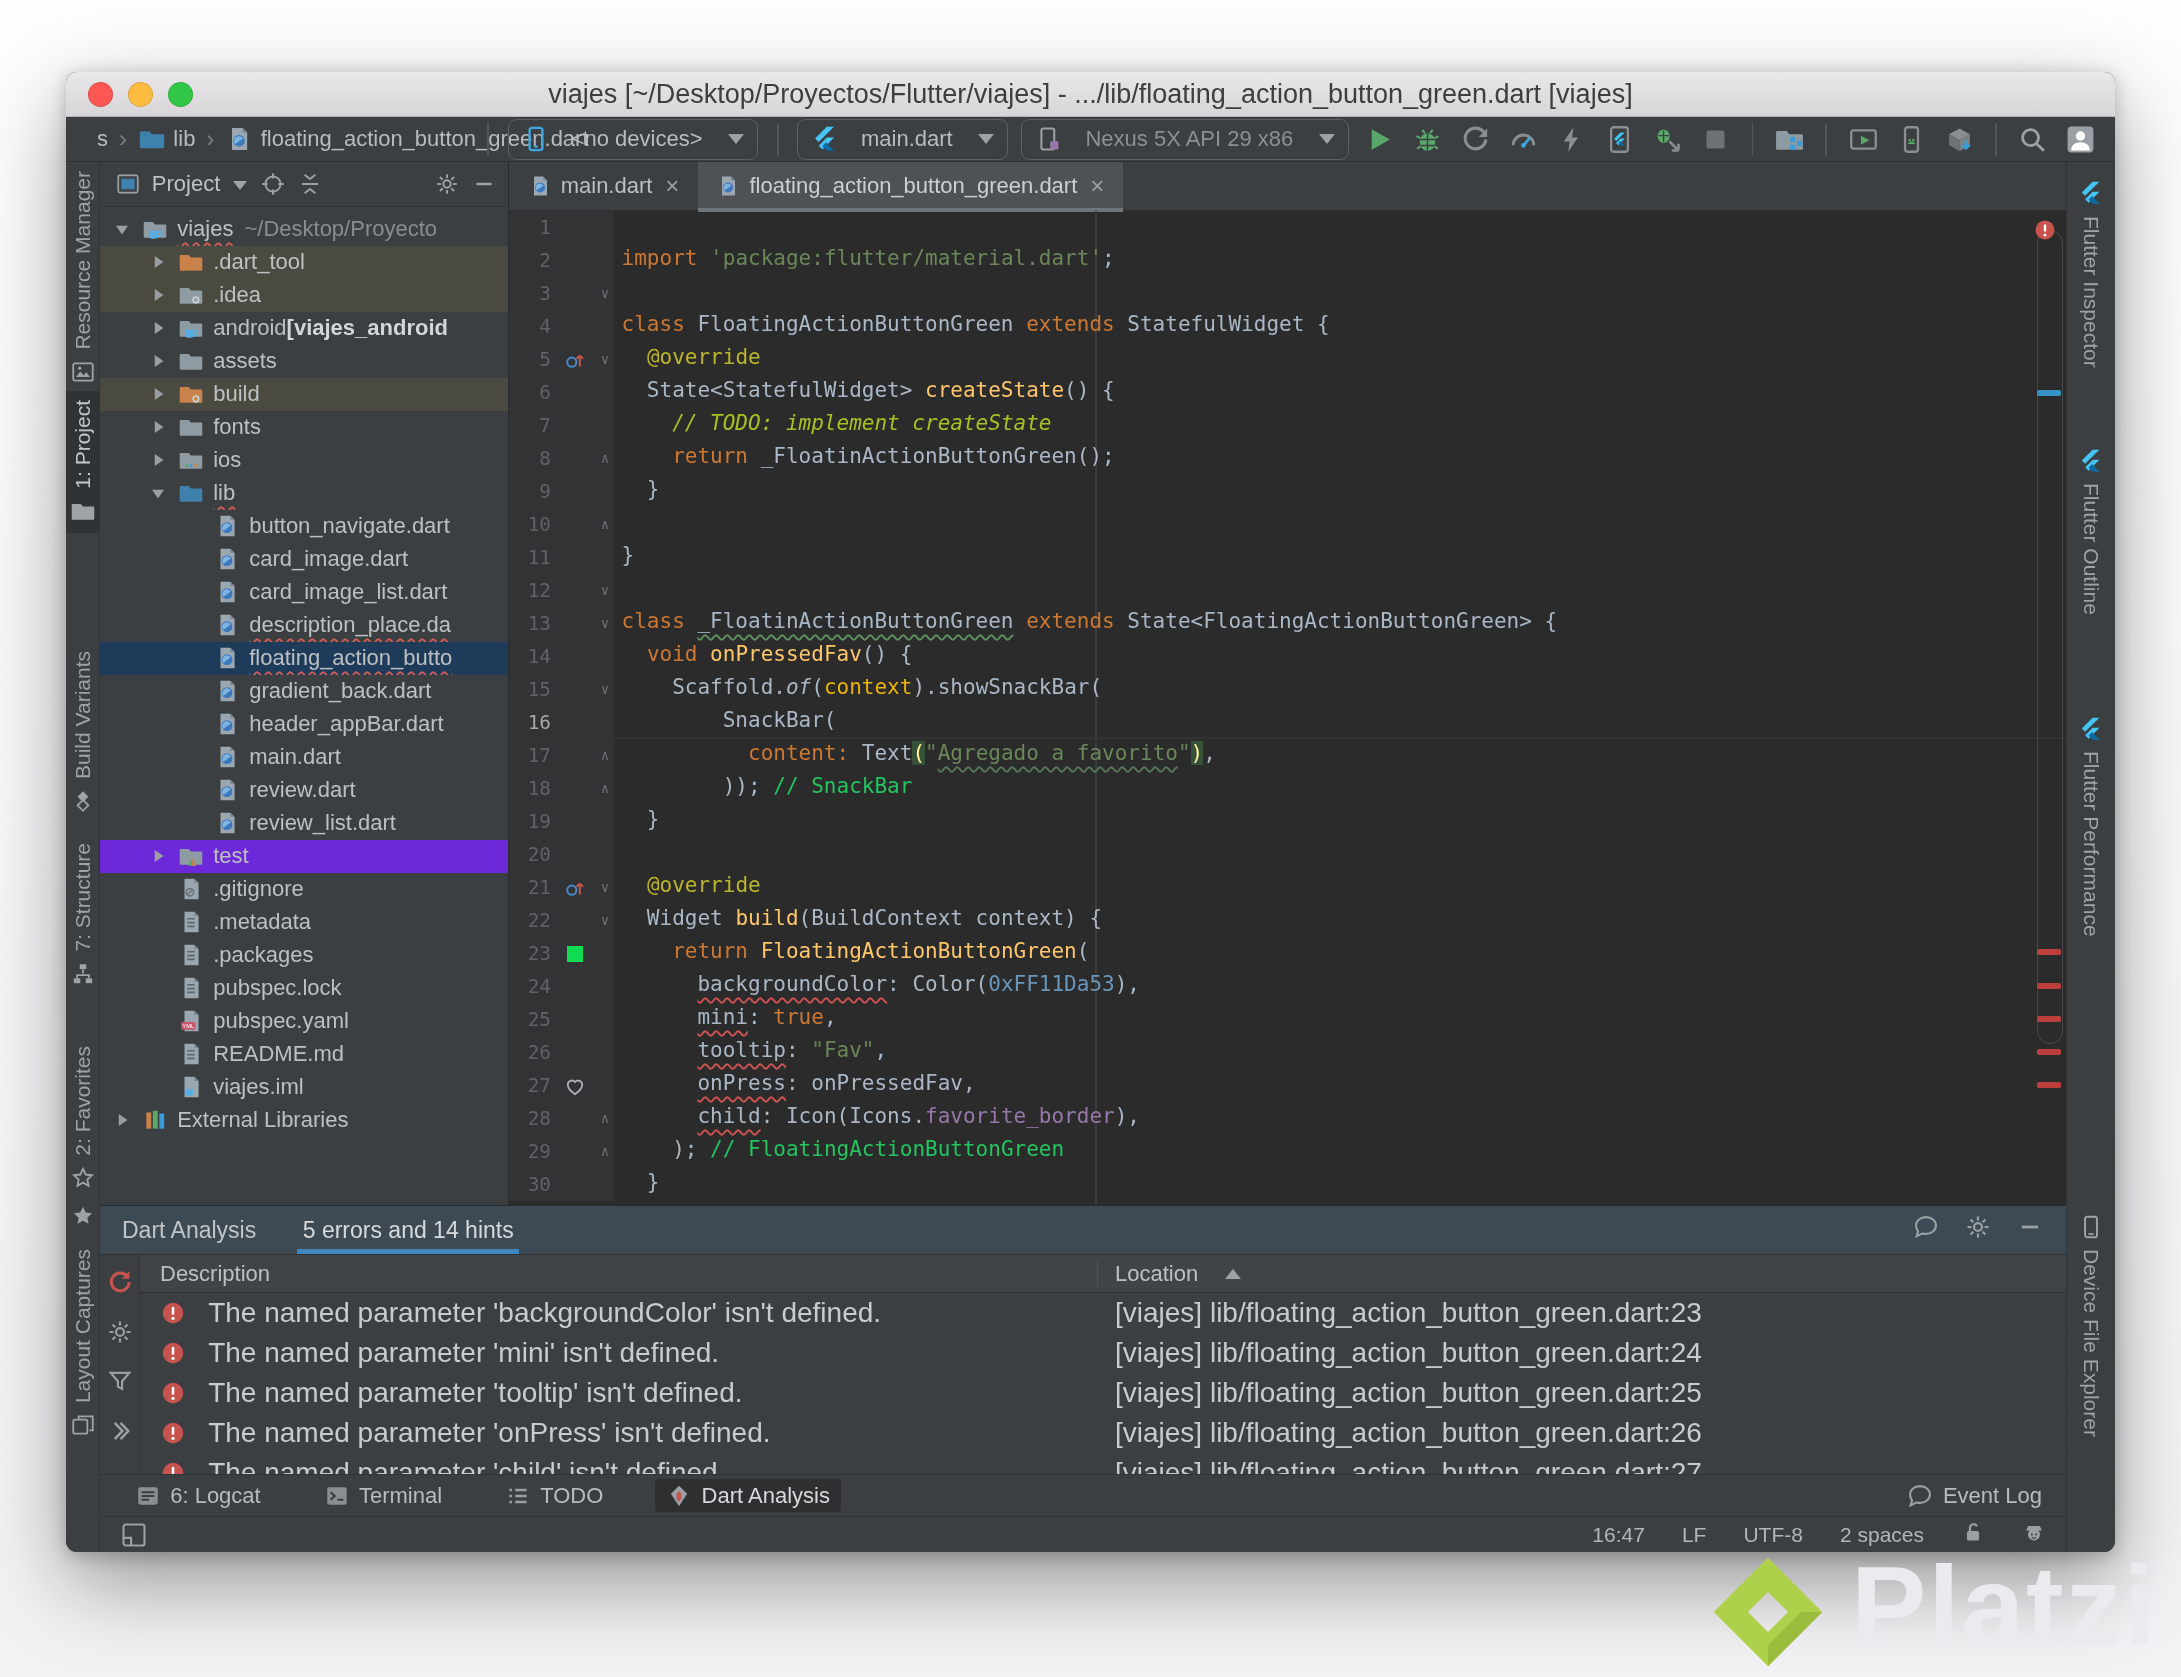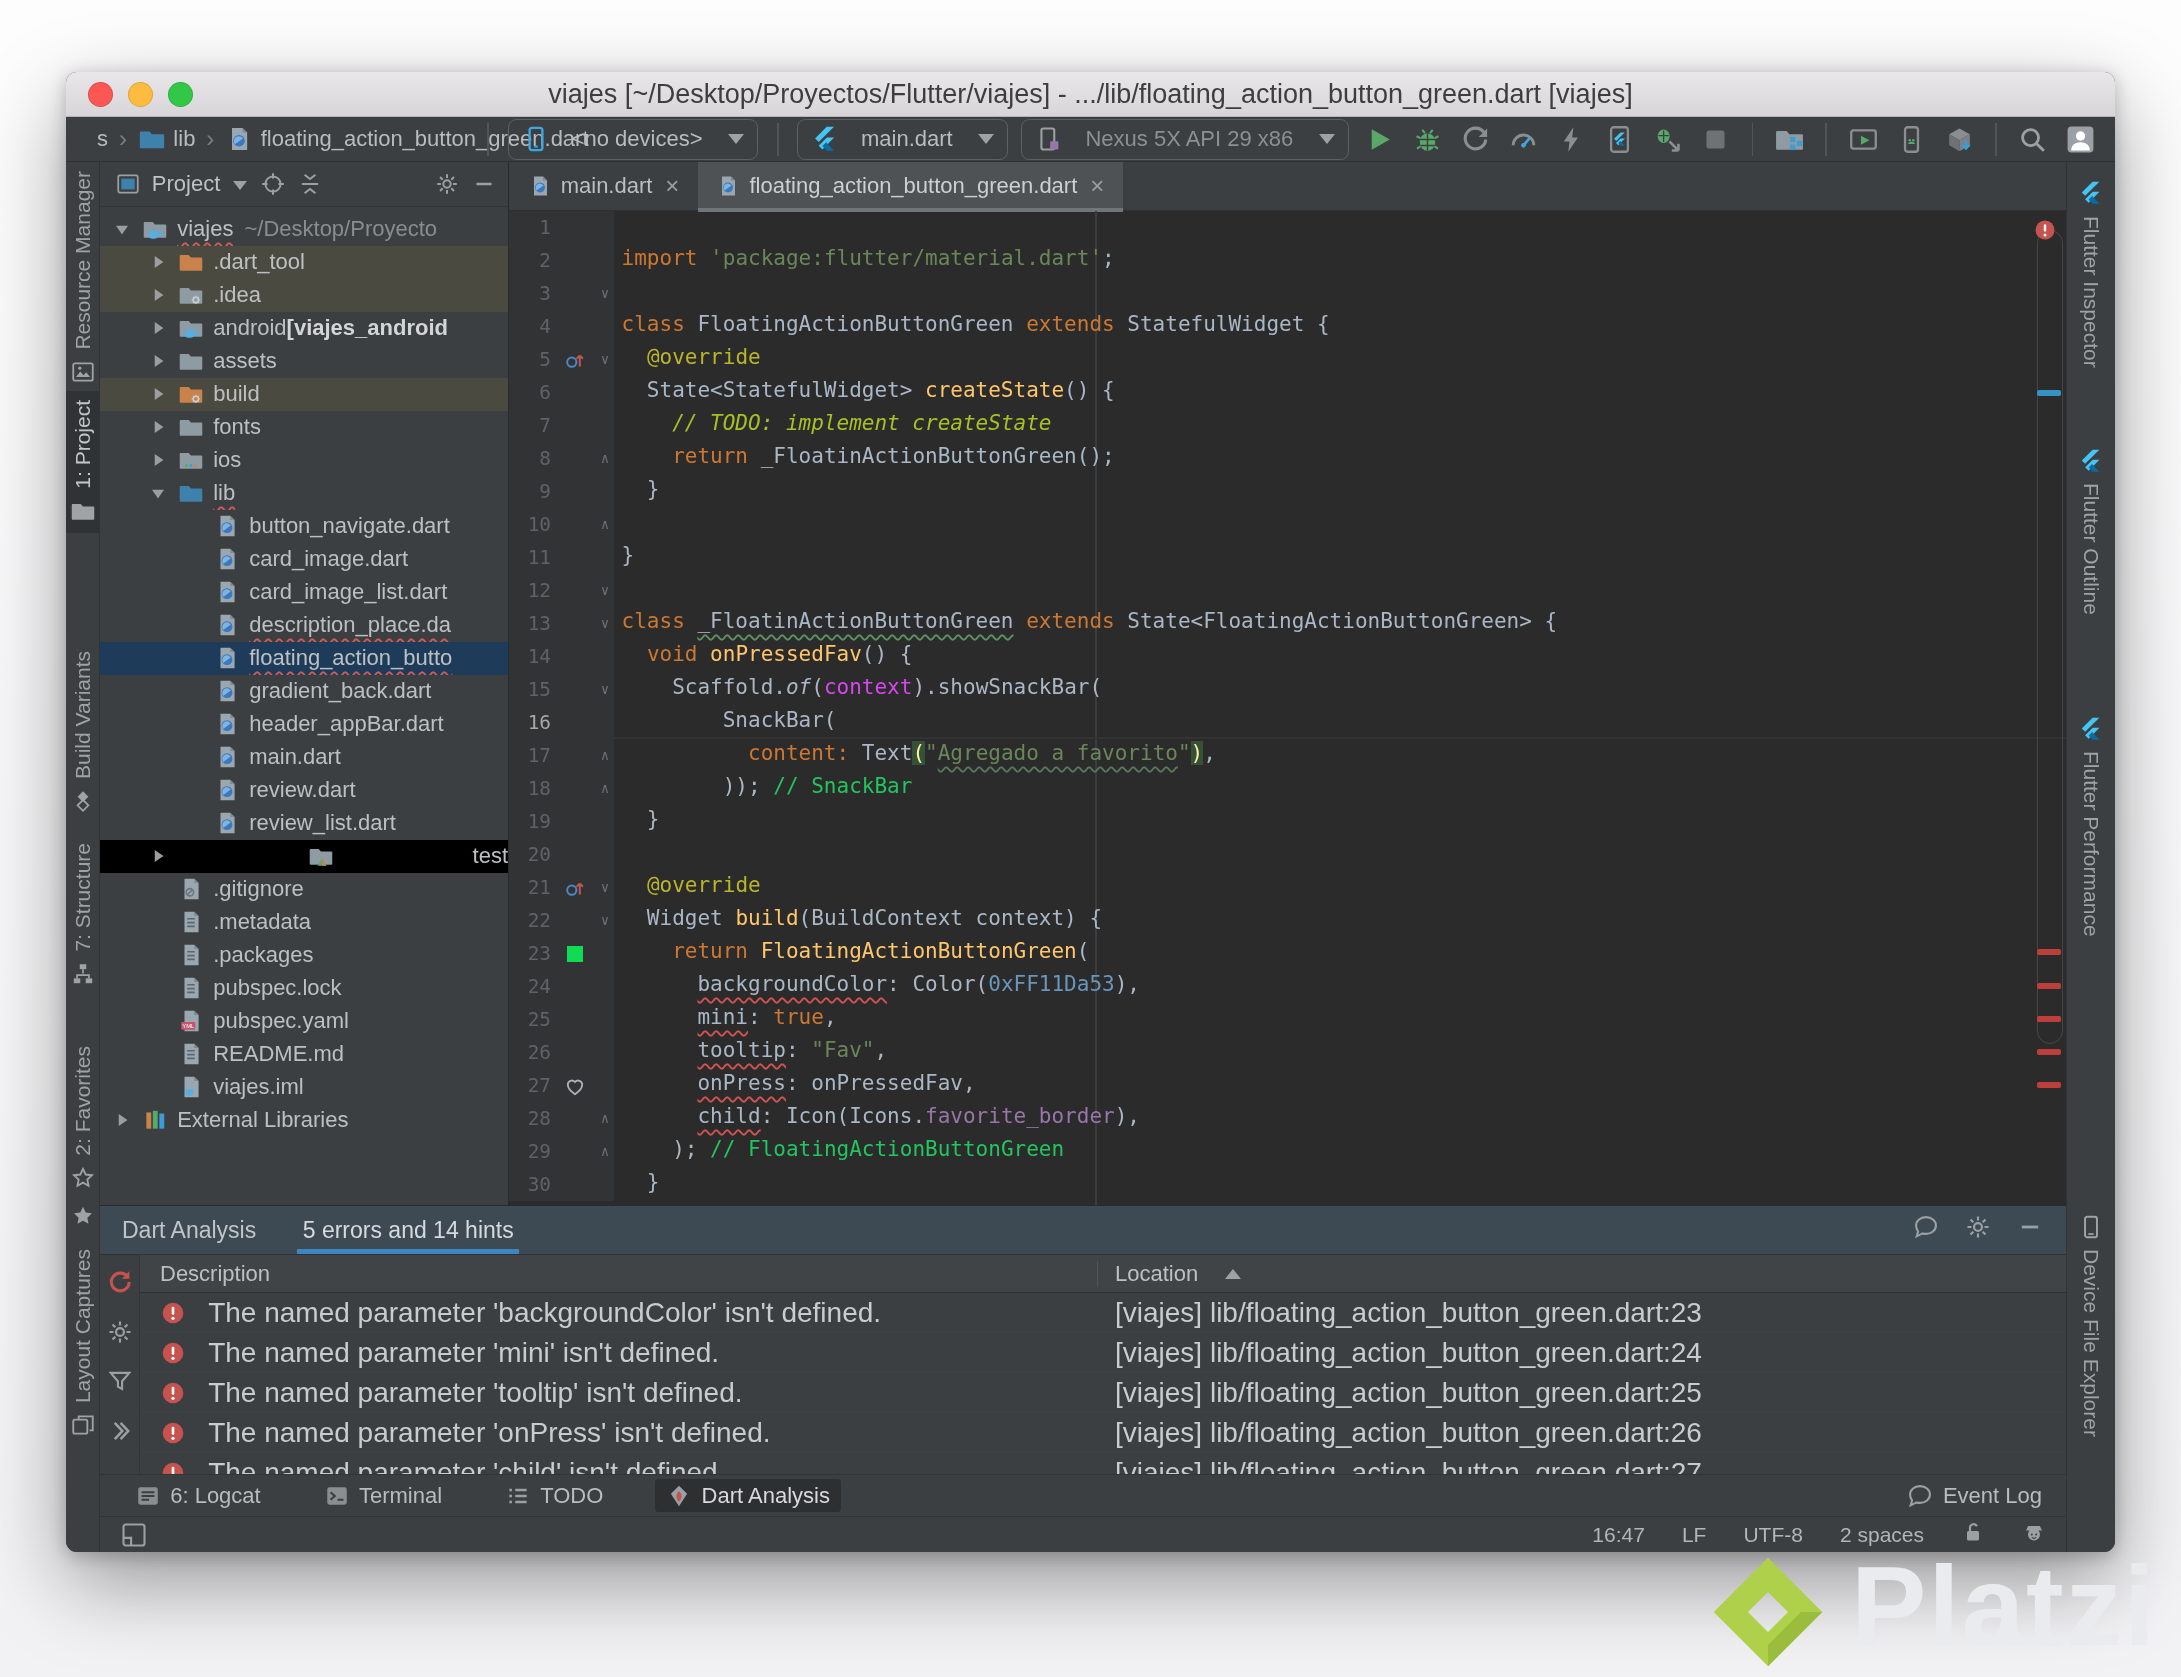--- a/index.html
+++ b/index.html
@@ -72,21 +72,21 @@
   .proj-header .ic{width:26px;height:26px;}
   .ph-caret{width:0;height:0;border-left:7.4px solid transparent;border-right:7.4px solid transparent;border-top:9.2px solid #9da2a5;margin:3.7px 1.8px 0 1.8px;}
   .ph-spacer{flex:1;}
   .tree{flex:1;overflow:hidden;font-size:22px;color:#bdc0c2;padding-top:5.5px;}
   .trow{height:33px;display:flex;align-items:center;white-space:nowrap;overflow:hidden;}
   .trow .arrowbox{width:31px;flex:none;display:flex;align-items:center;justify-content:center;}
   .trow .ic{width:26px;height:26px;margin-right:9.2px;}
   .trow .sub{color:#8a8d8f;margin-left:11px;}
   .trow .mod{color:#d3d6d8;font-weight:bold;}
   .trow.hl-olive{background:#4b4a40;}
-  .trow.hl-green{background:#000000;justify-content:space-between;}
+  .trow.hl-green{background:#6d28d9;}
   .trow.hl-sel{background:#1e3c59;}
   .wavy-red{text-decoration:underline wavy #cf5b56 1.8px;text-underline-offset:5.5px;}
 
   
   .editor{flex:1;display:flex;flex-direction:column;background:#2b2b2b;min-width:0;}
   .tabs{height:48px;flex:none;display:flex;background:#3c3f41;border-bottom:1.8px solid #2e3133;align-items:stretch;}
   .tab{display:flex;align-items:center;gap:9.2px;padding:0 18.5px;font-size:22px;color:#bbbfc1;position:relative;}
   .tab .ic{width:24px;height:24px;}
   .tab .x{color:#9b9fa2;font-size:24px;margin-left:3.7px;}
   .tab.active{background:#4e5254;color:#ccd0d2;}
@@ -103,21 +103,21 @@
   .cur .lcode{background:#323232;}
   .cur .lnum{color:#a8a8a8;}
   .tk-kw{color:#cc7832;}
   .tk-str{color:#6a8759;}
   .tk-num{color:#6897bb;}
   .tk-cmt{color:#22c55e;}
   .tk-todo{color:#a8c023;font-style:italic;}
   .tk-ann{color:#bbb529;}
   .tk-fn{color:#ffc66b;}
   .tk-d{color:#a9b7c6;}
-  .tk-prp{color:#d946ef;}
+  .tk-prp{color:#eab308;}
   .tk-sm{color:#9876aa;}
   .tk-it{color:#a9b7c6;font-style:italic;}
   .tk-hl{background:#355239;color:#ffef9f;}
   .dec-err{text-decoration:underline wavy #d25252 1.8px;text-underline-offset:5.5px;}
   .dec-warn{text-decoration:underline wavy #5d9161 1.8px;text-underline-offset:5.5px;}
   .dec-spell{text-decoration:underline wavy #55775a 1.8px;text-underline-offset:5.5px;}
   .guide{position:absolute;left:586px;top:0;bottom:0;width:1.8px;background:#3a3c3e;pointer-events:none;}
   .sb-thumb{position:absolute;right:2.8px;top:18.5px;width:24px;height:812px;border:1.8px solid #595d5f;border-radius:13px;opacity:.55;}
   .mark{position:absolute;right:5.5px;width:24px;height:5.5px;border-radius:1.8px;}
   .mark.red{background:#bc3f3c;}

